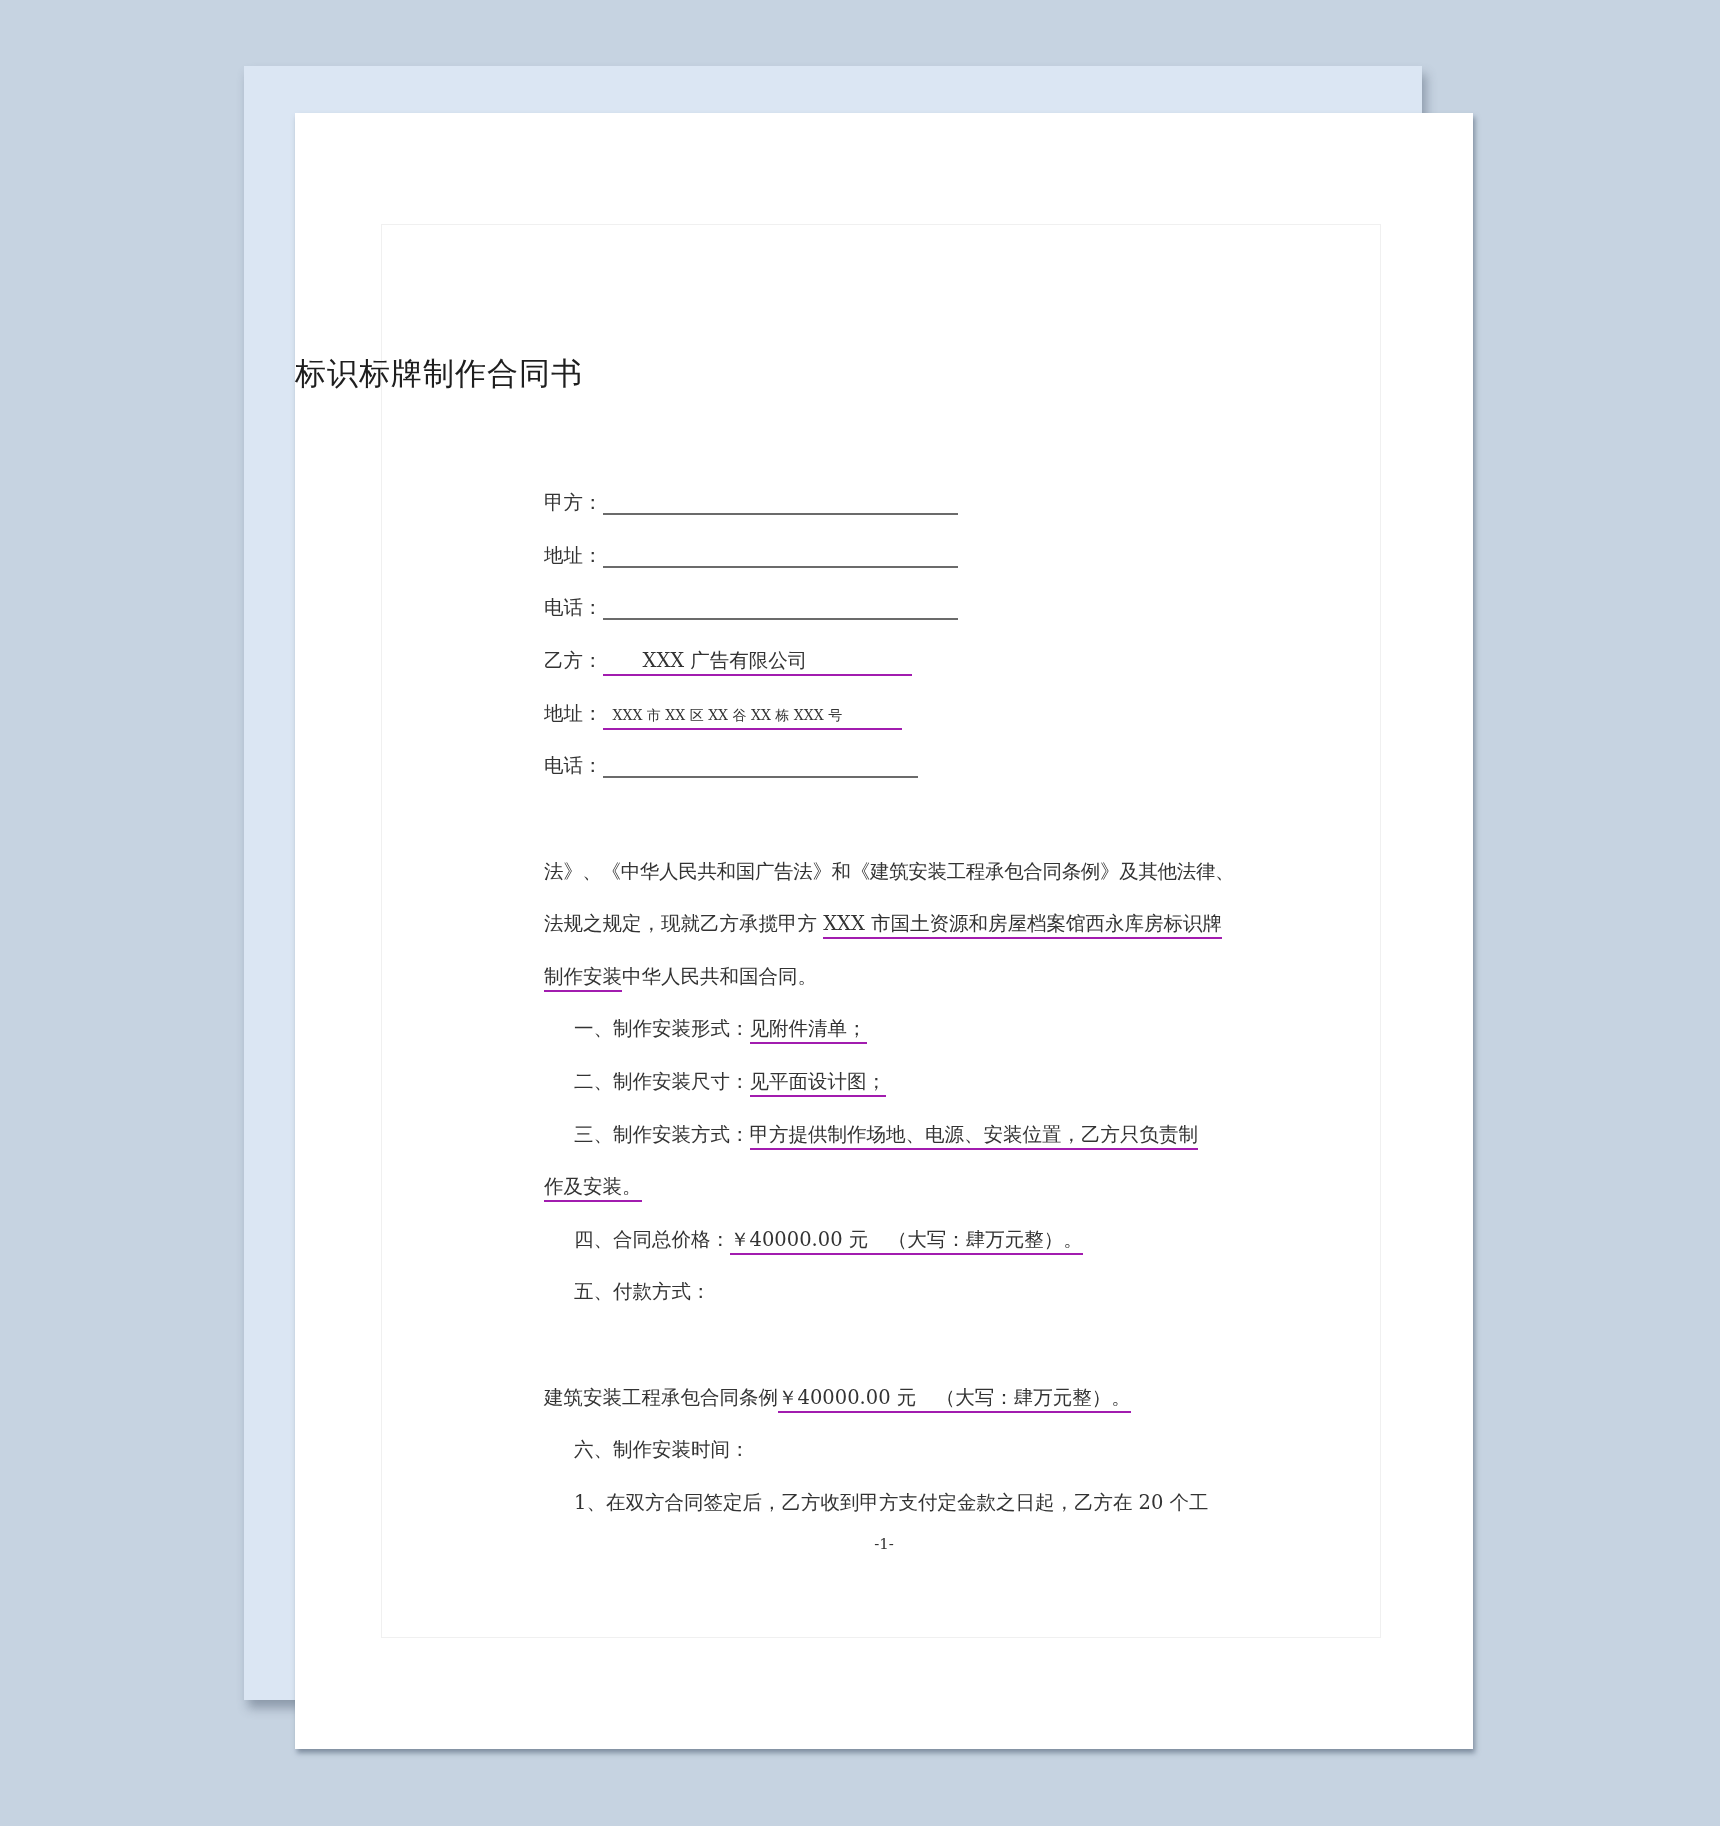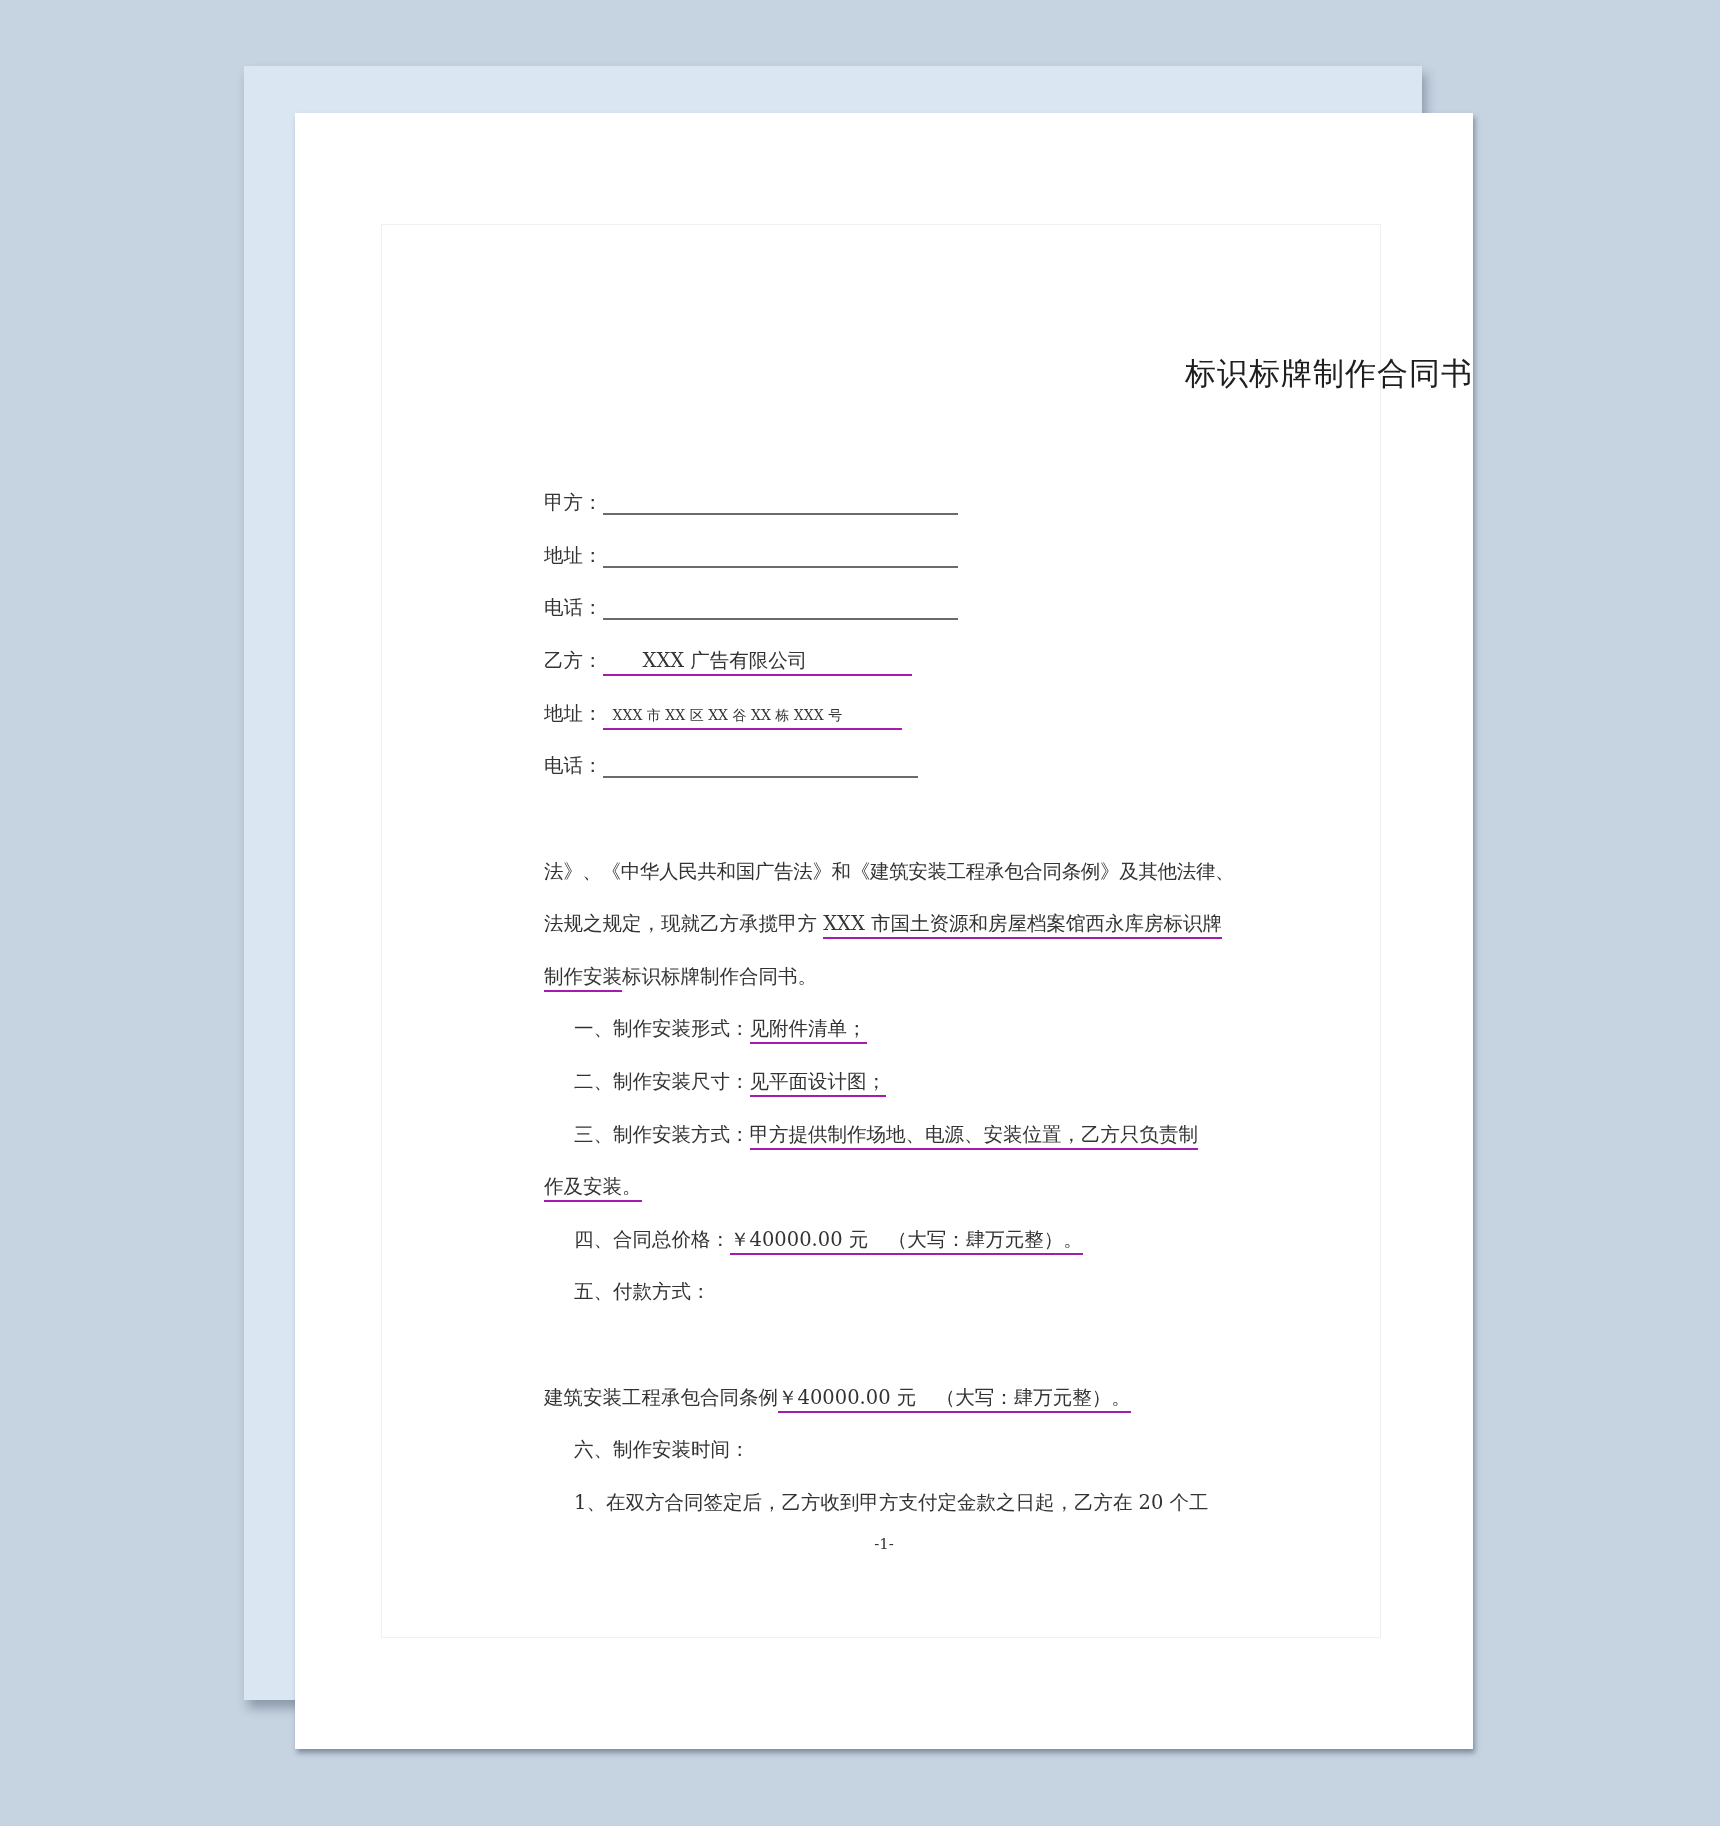--- a/index.html
+++ b/index.html
@@ -20,21 +20,21 @@
     background: #ffffff;
     box-shadow: 2px 4px 5px rgba(70,85,105,0.55);
   }
   .inner-frame {
     position: absolute; left: 86px; top: 111px; width: 1000px; height: 1414px;
     border: 1px solid #f0f0f0;
     box-sizing: border-box;
   }
   .doc-title {
     position: absolute; left: 0; width: 1178px; top: 240px;
-    text-align: right; font-size: 31px; letter-spacing: 1px; color: #1e1e1e;
+    text-align: left; font-size: 31px; letter-spacing: 1px; color: #1e1e1e;
     font-family: "DejaVu Sans", "Liberation Sans", sans-serif;
     font-weight: normal;
   }
   .line {
     position: absolute; left: 249px; height: 30px; line-height: 30px;
     font-size: 19.5px; white-space: nowrap; color: #333;
   }
   .line.indent { left: 279px; }
   .u { border-bottom: 2px solid #a21caf; display: inline-block; line-height: 26px; }
   .blank { display: inline-block; border-bottom: 2px solid #6b6b6b; height: 22px; vertical-align: -6px; }
@@ -72,21 +72,21 @@
   </div>
   <div class="line" style="top:638px">
     <span>电话：</span><span class="blank" style="width:315px"></span>
   </div>
 
   <div class="line justify" style="top:744px; letter-spacing:-0.6px">法》、《中华人民共和国广告法》和《建筑安装工程承包合同条例》及其他法律、</div>
   <div class="line" style="top:796px">
     <span>法规之规定，现就乙方承揽甲方 </span><span class="u">XXX 市国土资源和房屋档案馆西永库房标识牌</span>
   </div>
   <div class="line" style="top:849px">
-    <span class="u">制作安装</span><span>标识标牌制作合同书。</span>
+    <span class="u">制作安装</span><span>中华人民共和国合同。</span>
   </div>
 
   <div class="line indent" style="top:901px">
     <span>一、制作安装形式：</span><span class="u">见附件清单；</span>
   </div>
   <div class="line indent" style="top:954px">
     <span>二、制作安装尺寸：</span><span class="u">见平面设计图；</span>
   </div>
   <div class="line indent" style="top:1007px">
     <span>三、制作安装方式：</span><span class="u">甲方提供制作场地、电源、安装位置，乙方只负责制</span>

